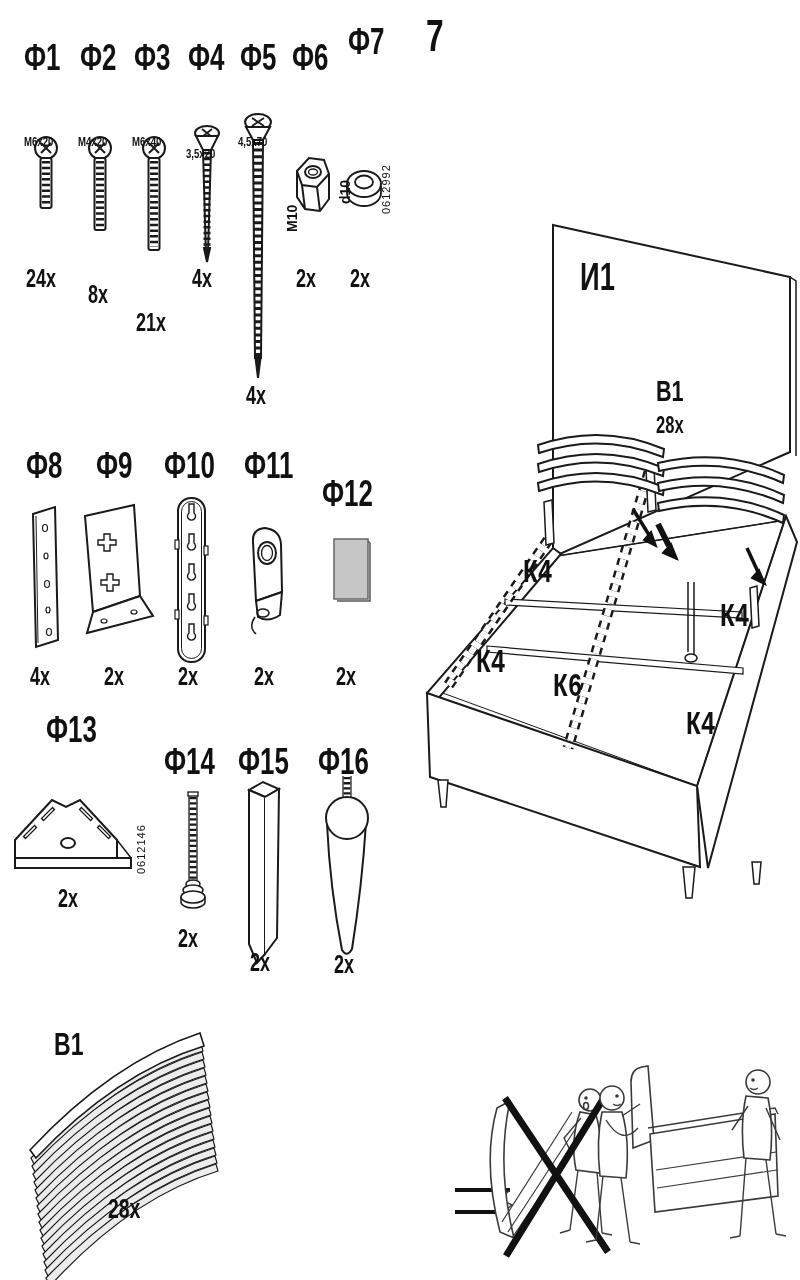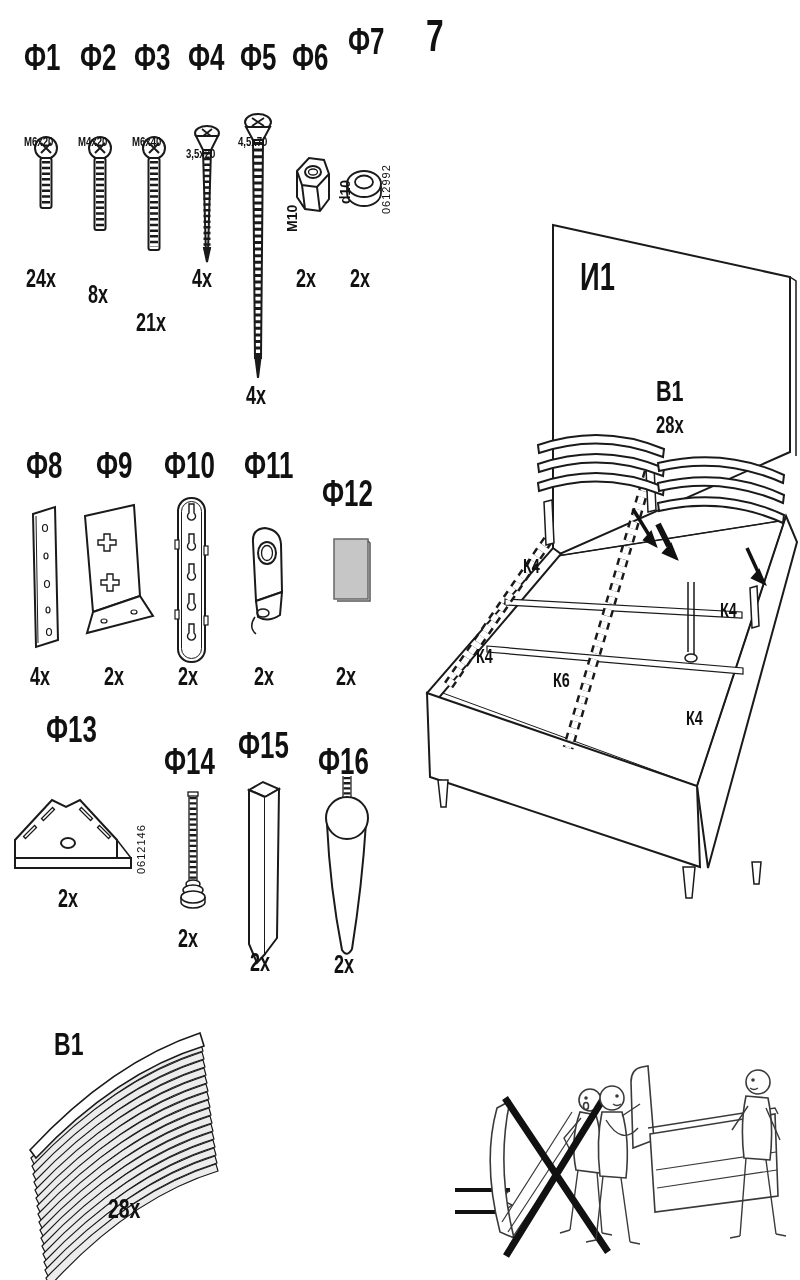--- a/index.html
+++ b/index.html
@@ -8,21 +8,21 @@
   #art{position:absolute;left:0;top:0;z-index:1;}
   .f{position:absolute;z-index:2;font-weight:700;white-space:nowrap;line-height:1;}
   .cond{display:inline-block;transform:scaleX(.72);transform-origin:0 0;}
   .cond2{display:inline-block;transform:scaleX(.8);transform-origin:0 0;}
   .id{font-size:36px;}
   .sz{font-size:12px;margin-top:44px;}
   .qt{font-size:25px;}
   .vt{position:absolute;z-index:2;transform:rotate(-90deg);transform-origin:0 0;
       font-weight:700;white-space:nowrap;line-height:1;}
   .vtl{font-weight:400;letter-spacing:1px;}
-  .dk4{font-size:20px;}
+  .dk4{font-size:34px;font-family:Liberation Mono, monospace;}
 </style>
 </head>
 <body>
 
 <div id="page">
 
 <svg id="art" width="800" height="1280" viewBox="0 0 800 1280" fill="none" stroke="#1a1a1a" stroke-width="2">
   <defs>
     <path id="slv" d="M0,0 Q82,-86 170,-114 l2,7 Q84,-80 4,8 Z"></path>
   </defs>
@@ -289,21 +289,21 @@
 <div class="f id" style="left:322px;top:448px;margin-top:28px;"><span class="cond">Ф12</span></div>
 
 <div class="f qt" style="left:30px;top:664px;"><span class="cond">4x</span></div>
 <div class="f qt" style="left:104px;top:664px;"><span class="cond">2x</span></div>
 <div class="f qt" style="left:178px;top:664px;"><span class="cond">2x</span></div>
 <div class="f qt" style="left:254px;top:664px;"><span class="cond">2x</span></div>
 <div class="f qt" style="left:336px;top:664px;"><span class="cond">2x</span></div>
 
 <div class="f id" style="left:46px;top:712px;"><span class="cond">Ф13</span></div>
 <div class="f id" style="left:164px;top:744px;"><span class="cond">Ф14</span></div>
-<div class="f id" style="left:238px;top:728px;"><span class="cond">Ф15</span></div>
+<div class="f id" style="left:238px;top:744px;"><span class="cond">Ф15</span></div>
 <div class="f id" style="left:318px;top:744px;"><span class="cond">Ф16</span></div>
 
 <div class="vt vtl" style="left:136px;top:874px;font-size:11px;"><span>0612146</span></div>
 
 <div class="f qt" style="left:58px;top:886px;"><span class="cond">2x</span></div>
 <div class="f qt" style="left:178px;top:926px;"><span class="cond">2x</span></div>
 <div class="f qt" style="left:250px;top:950px;"><span class="cond">2x</span></div>
 <div class="f qt" style="left:334px;top:952px;"><span class="cond">2x</span></div>
 
 <div class="f" style="left:54px;top:1028px;font-size:32px;"><span class="cond">В1</span></div>

